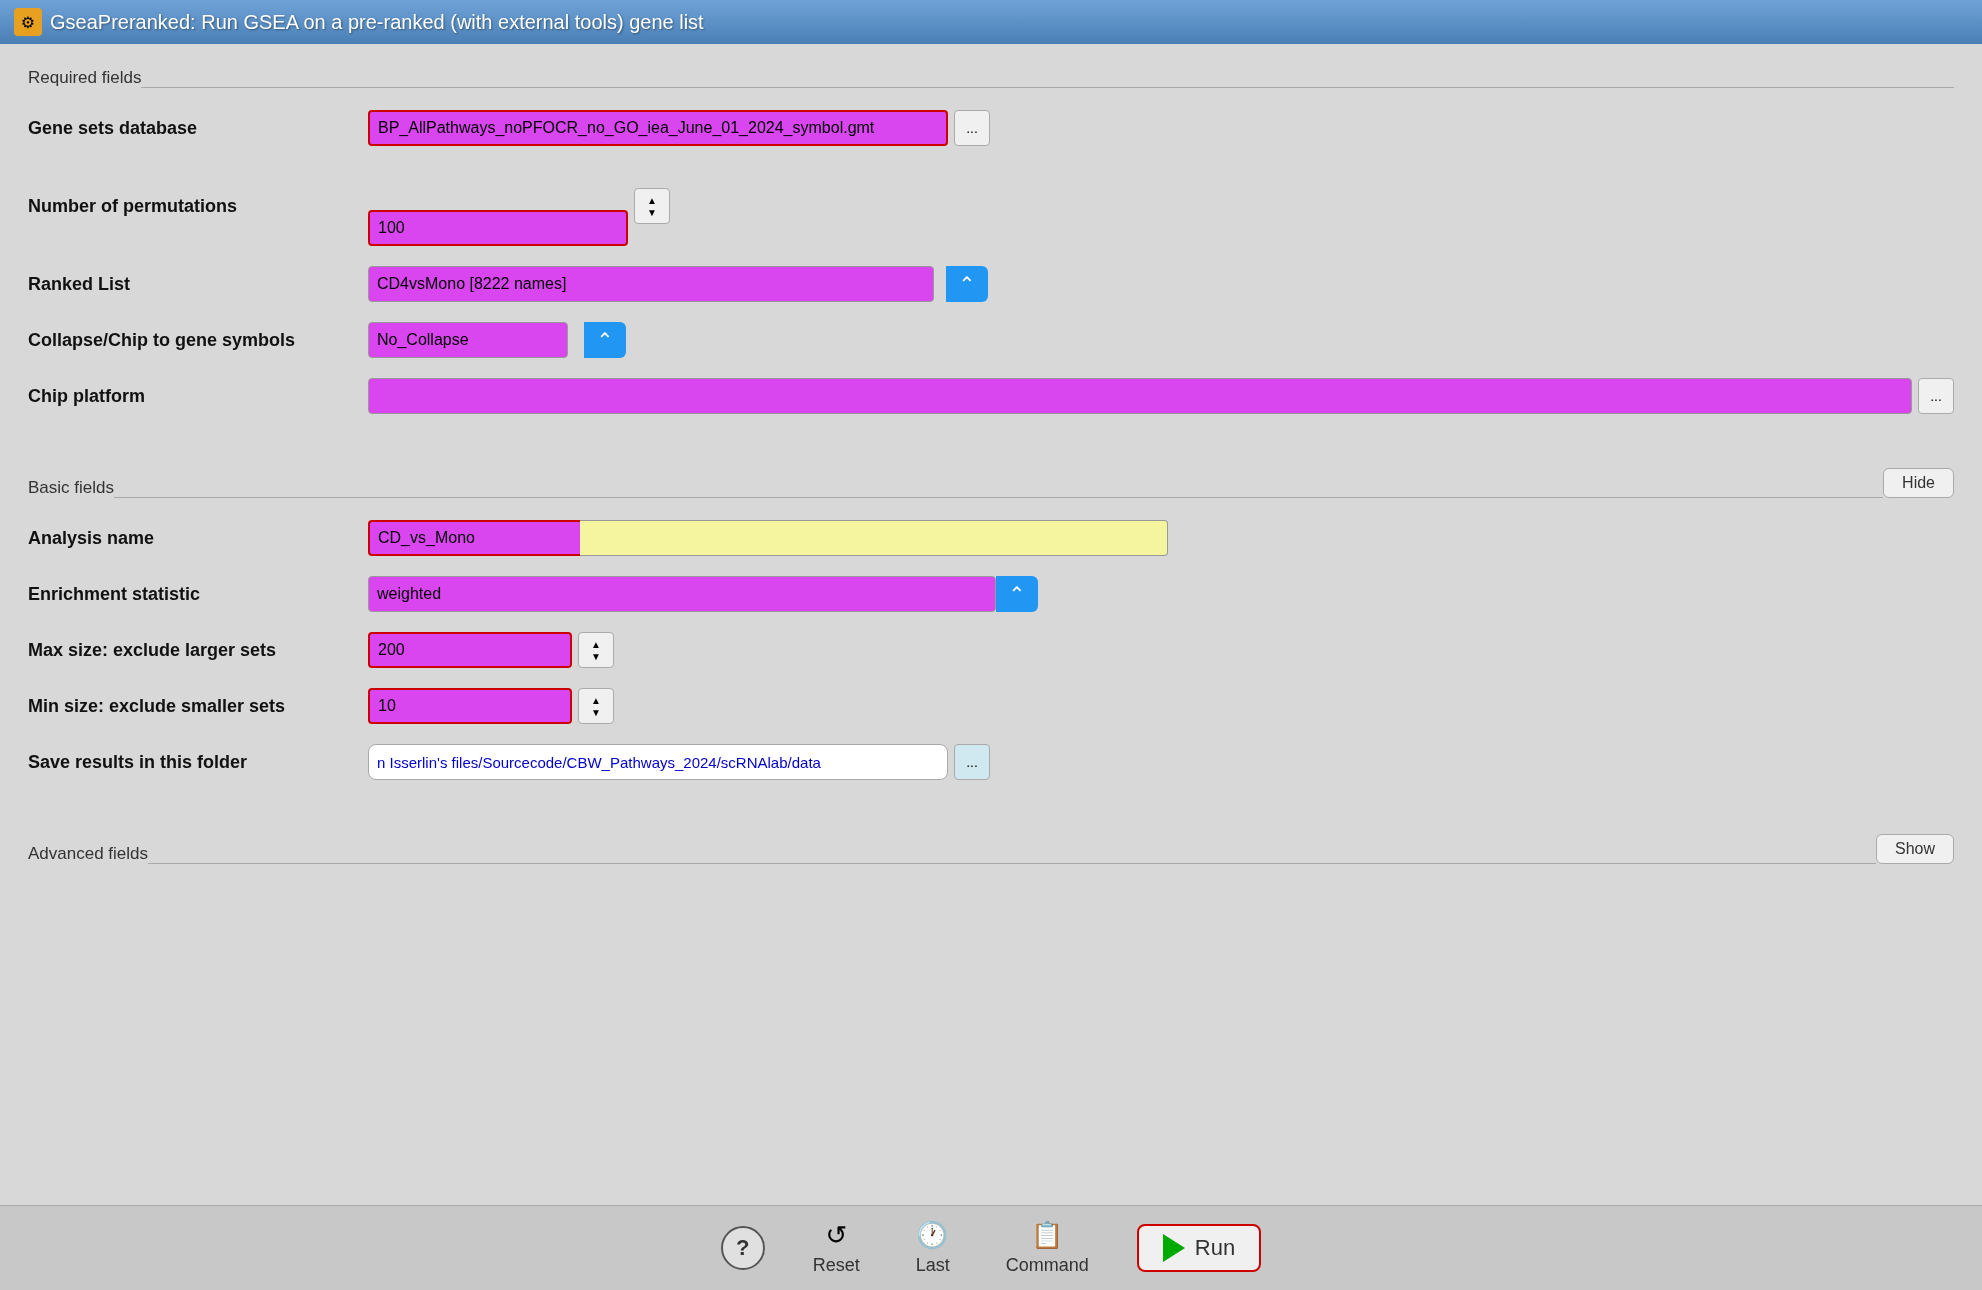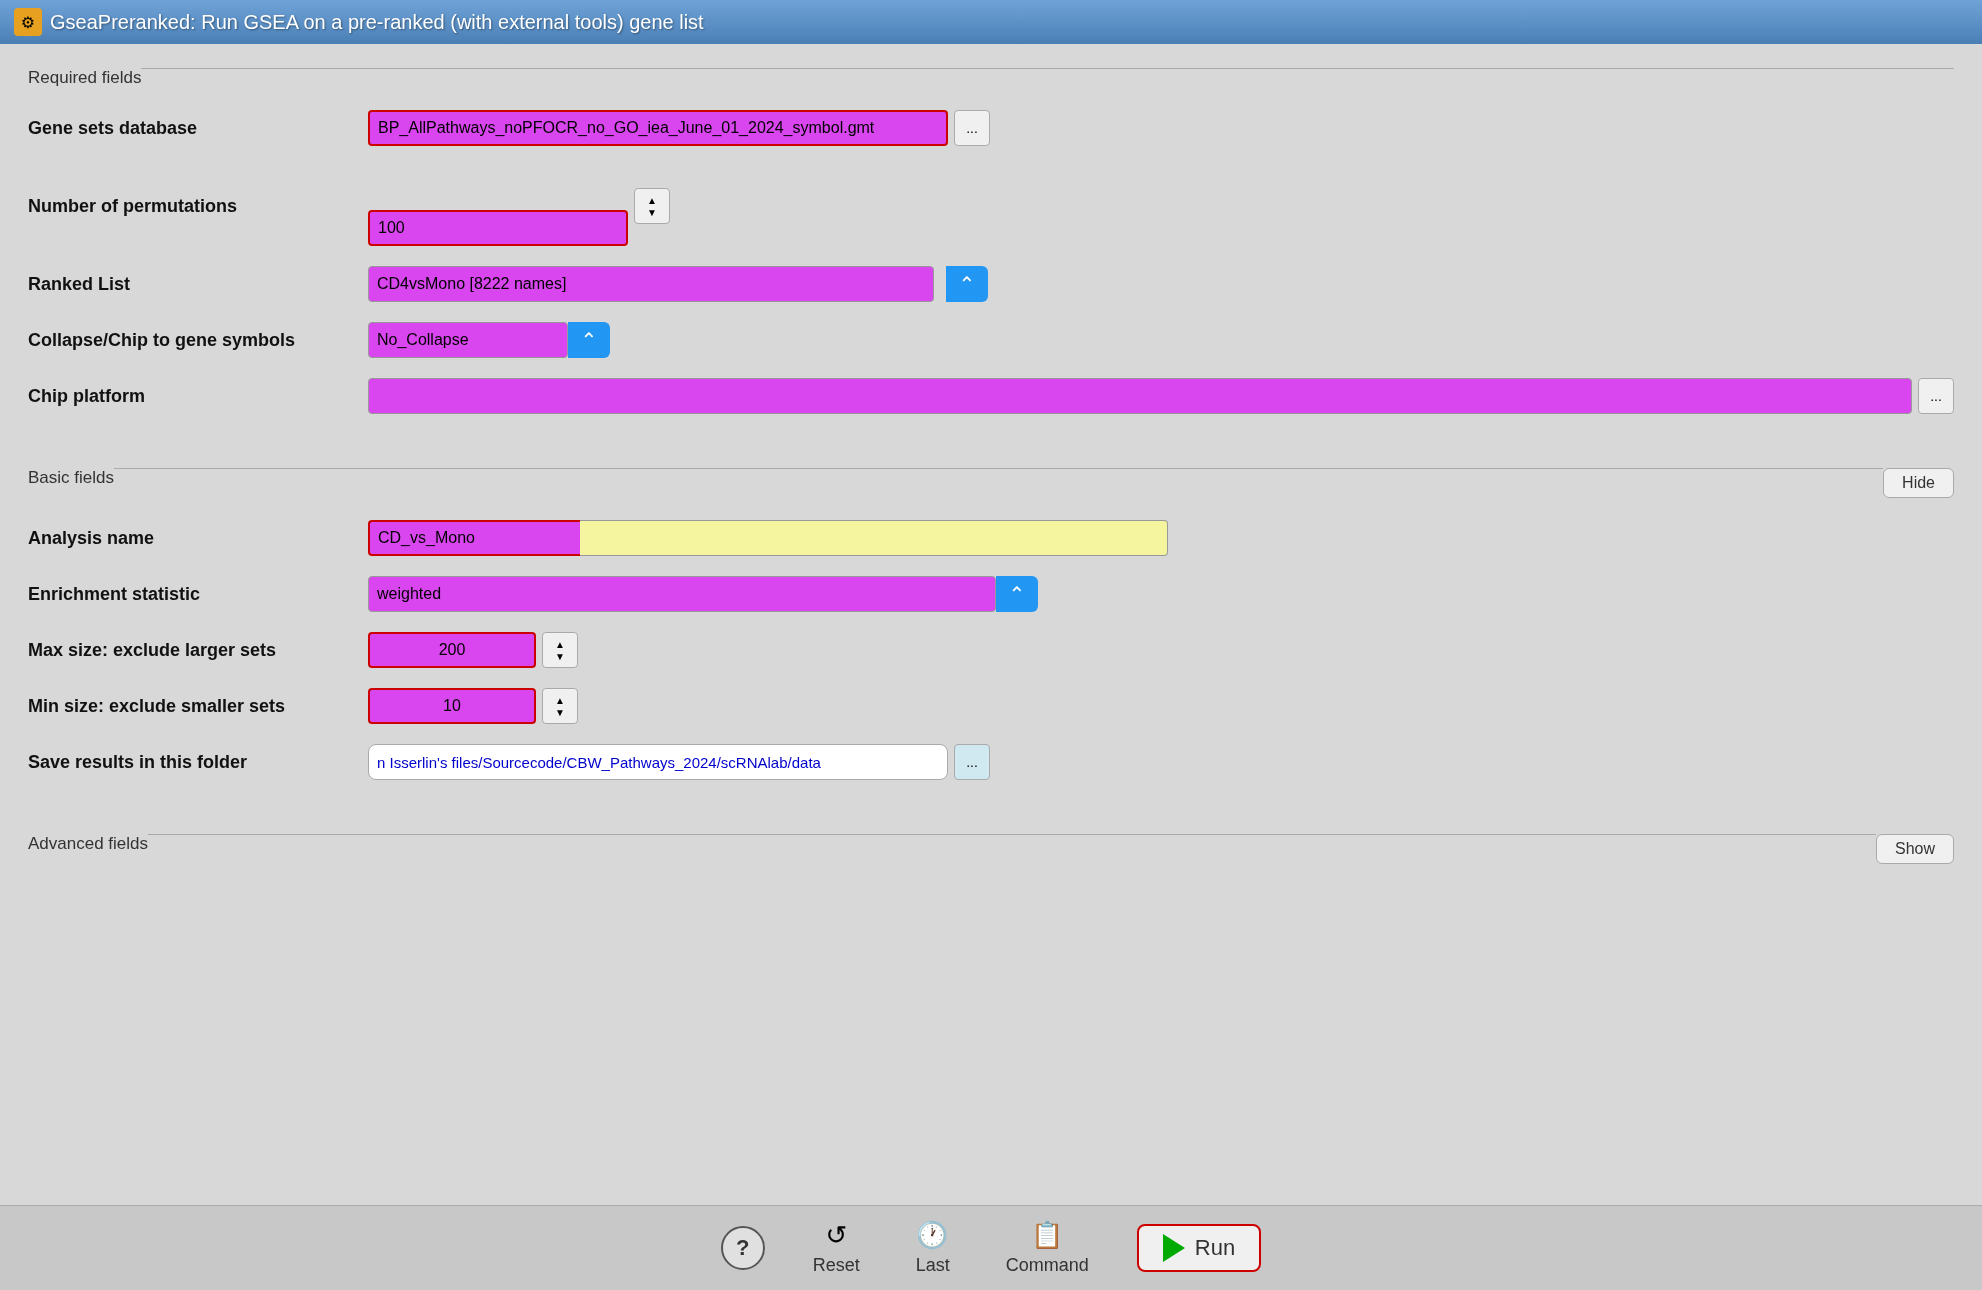--- a/index.html
+++ b/index.html
@@ -41,21 +41,21 @@
 
     .main-content {
       flex: 1;
       background: #d8d8d8;
       padding: 24px 28px 10px 28px;
       overflow-y: auto;
     }
 
     .section-header {
       display: flex;
-      align-items: flex-start;
+      align-items: flex-end;
       margin-bottom: 16px;
       gap: 0;
     }
     .section-label {
       font-size: 17px;
       color: #333;
       white-space: nowrap;
       font-weight: 400;
     }
     .section-line {
@@ -113,22 +113,21 @@
     .input-wide {
       width: 580px;
     }
 
     .input-medium {
       width: 260px;
       margin-top: 44px;
     }
 
     .input-short {
-      width: 168px;
-      text-align: center;
+      width: 204px;
     }
 
     .ellipsis-btn {
       width: 36px;
       height: 36px;
       background: #f0f0f0;
       border: 1px solid #aaa;
       border-radius: 4px;
       display: flex;
       align-items: center;
@@ -304,21 +303,21 @@
       align-items: center;
       justify-content: center;
       cursor: pointer;
       color: white;
       font-size: 20px;
     }
 
     .collapse-container {
       display: flex;
       align-items: flex-end;
-      gap: 0;
+      gap: 16px;
     }
     .collapse-field {
       height: 36px;
       border: 2px solid #cc0000;
       border-radius: 4px 0 0 4px;
       padding: 4px 8px;
       font-size: 16px;
       background: white;
       outline: none;
       width: 200px;

